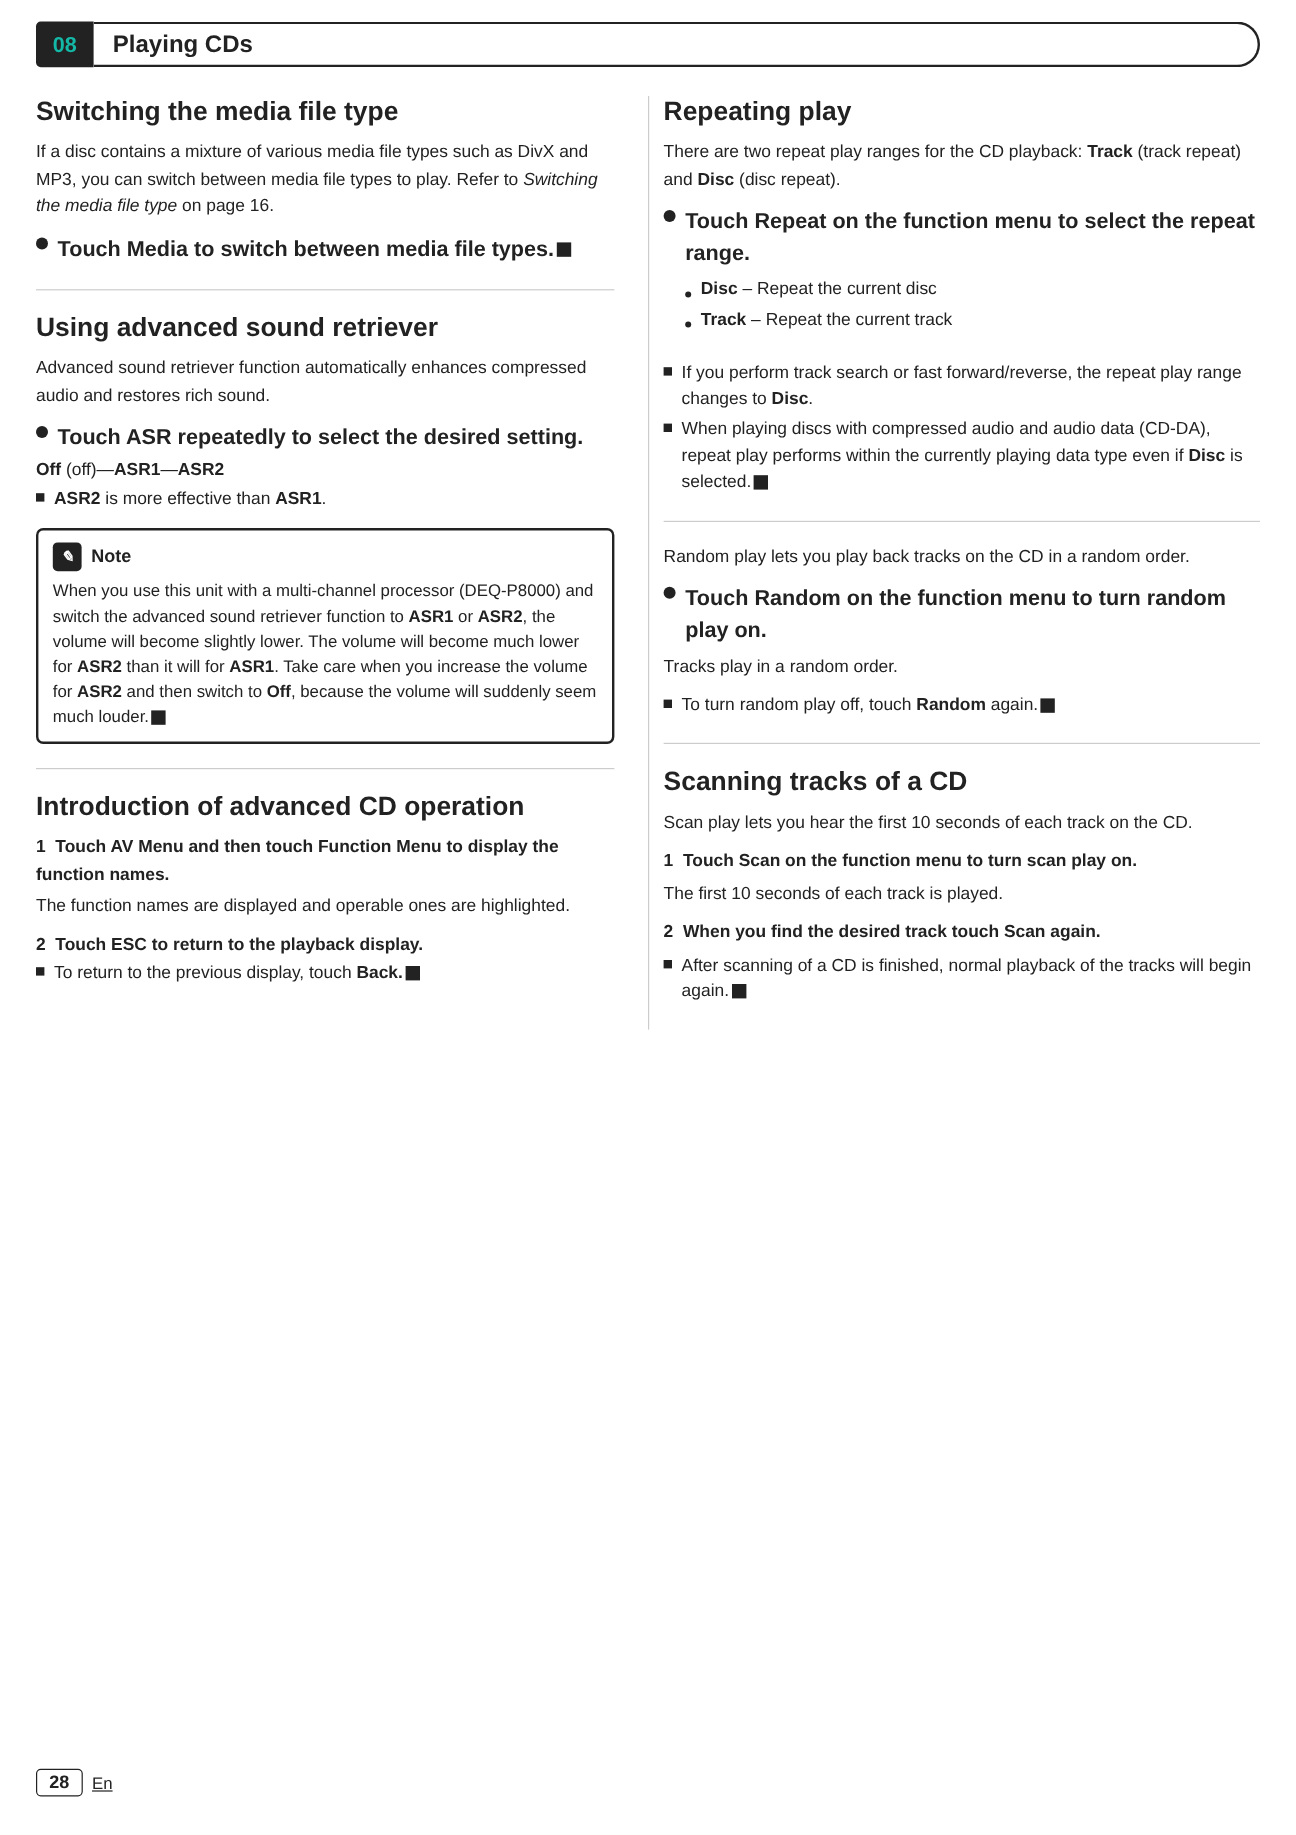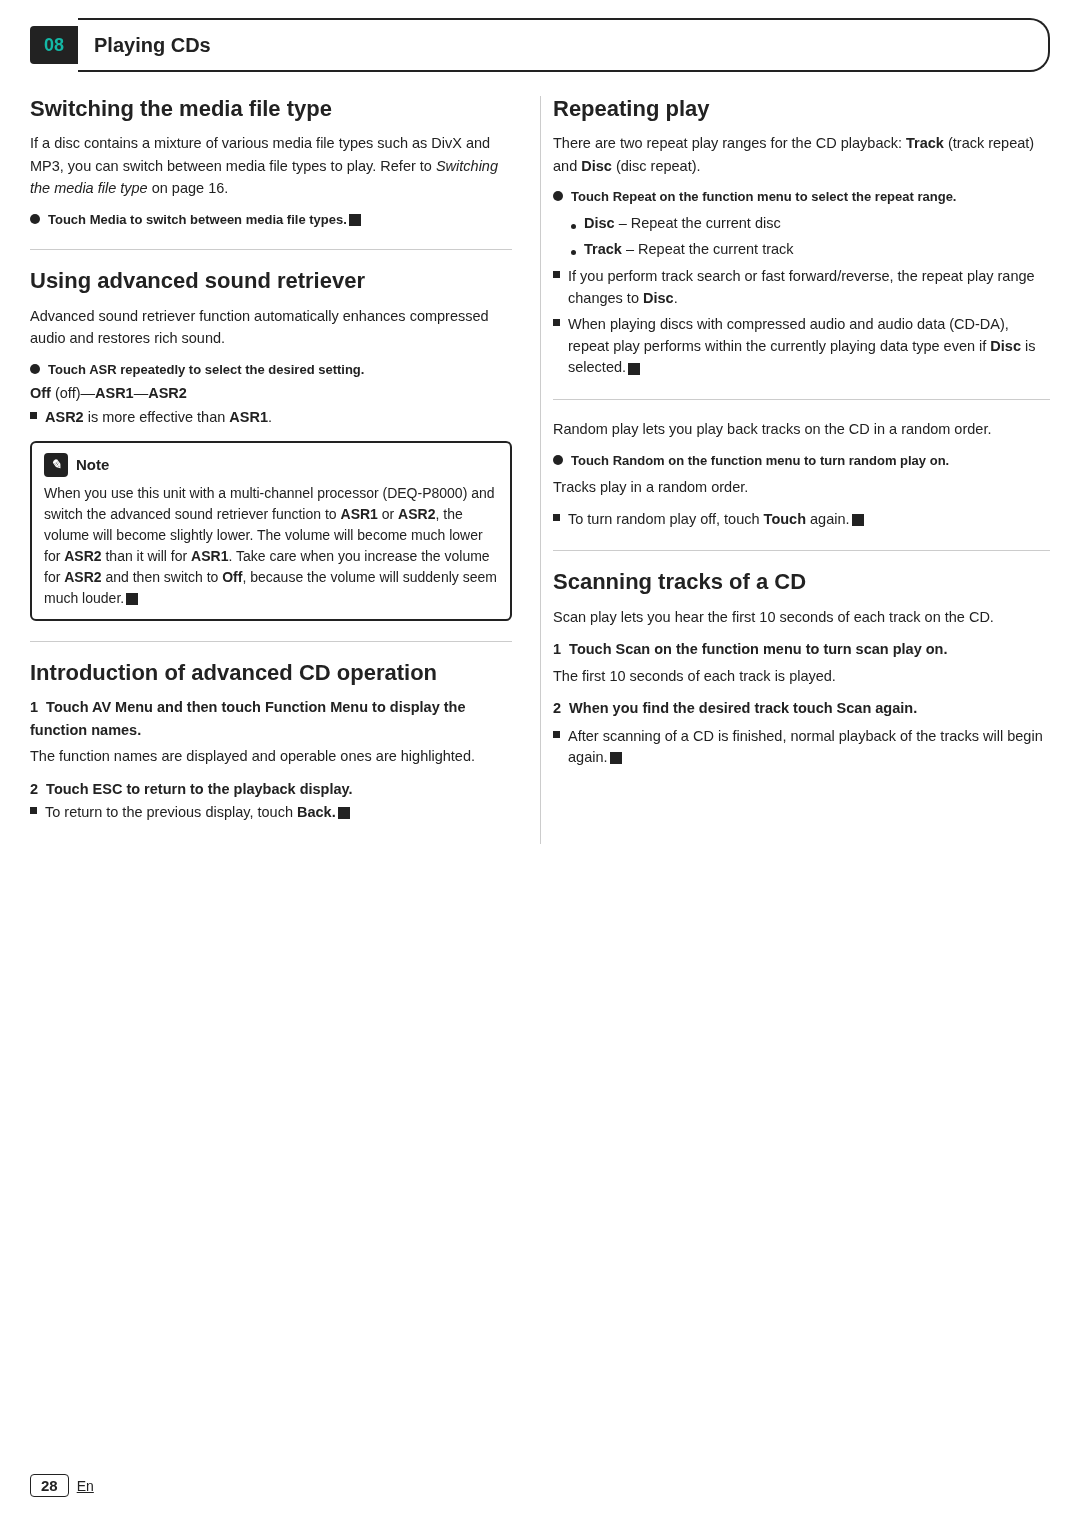--- a/index.html
+++ b/index.html
@@ -28,21 +28,21 @@
       border-radius: 4px 0 0 4px;
       height: 38px;
       display: flex;
       align-items: center;
     }
     .section-label-box {
       border: 2px solid #222;
       border-left: none;
       border-radius: 0 20px 20px 0;
       padding: 4px 30px 4px 16px;
-      height: 54px;
+      height: 38px;
       display: flex;
       align-items: center;
       flex: 1;
     }
     .section-label-text {
       font-size: 20px;
       font-weight: bold;
     }
 
     .page-body {
@@ -74,21 +74,21 @@
       margin-bottom: 10px;
     }
 
     .italic { font-style: italic; }
     .bold { font-weight: bold; }
 
     .bullet-item {
       display: flex;
       align-items: flex-start;
       margin-bottom: 6px;
-      font-size: 13px;
+      font-size: 18px;
       line-height: 1.5;
     }
     .bullet-dot {
       width: 10px;
       height: 10px;
       background: #222;
       border-radius: 50%;
       margin-top: 4px;
       margin-right: 8px;
       flex-shrink: 0;
@@ -312,21 +312,21 @@
         </div>
       </div>
       <div class="sub-bullet">
         <div class="sub-bullet-dot"></div>
         <div><span class="bold">Disc</span> – Repeat the current disc</div>
       </div>
       <div class="sub-bullet">
         <div class="sub-bullet-dot"></div>
         <div><span class="bold">Track</span> – Repeat the current track</div>
       </div>
-      <div class="square-bullet" style="margin-top:6px;">
+      <div class="square-bullet" style="margin-top:22px;">
         <div class="square-dot"></div>
         <div>If you perform track search or fast forward/reverse, the repeat play range changes to <span class="bold">Disc</span>.</div>
       </div>
       <div class="square-bullet" style="margin-top:4px;">
         <div class="square-dot"></div>
         <div>When playing discs with compressed audio and audio data (CD-DA), repeat play performs within the currently playing data type even if <span class="bold">Disc</span> is selected.<span class="stop-symbol"></span></div>
       </div>
     </div>
 
     <div class="section-divider"></div>
@@ -337,21 +337,21 @@
       </p>
       <div class="bullet-item">
         <div class="bullet-dot"></div>
         <div class="bullet-text">
           <span class="bold">Touch Random on the function menu to turn random play on.</span>
         </div>
       </div>
       <p>Tracks play in a random order.</p>
       <div class="square-bullet">
         <div class="square-dot"></div>
-        <div>To turn random play off, touch <span class="bold">Touch</span> again.<span class="stop-symbol"></span></div>
+        <div>To turn random play off, touch <span class="bold">Random</span> again.<span class="stop-symbol"></span></div>
       </div>
     </div>
 
     <div class="section-divider"></div>
 
     <div class="section-gap">
       <div class="section-title">Scanning tracks of a CD</div>
       <p>
         Scan play lets you hear the first 10 seconds of each track on the CD.
       </p>

